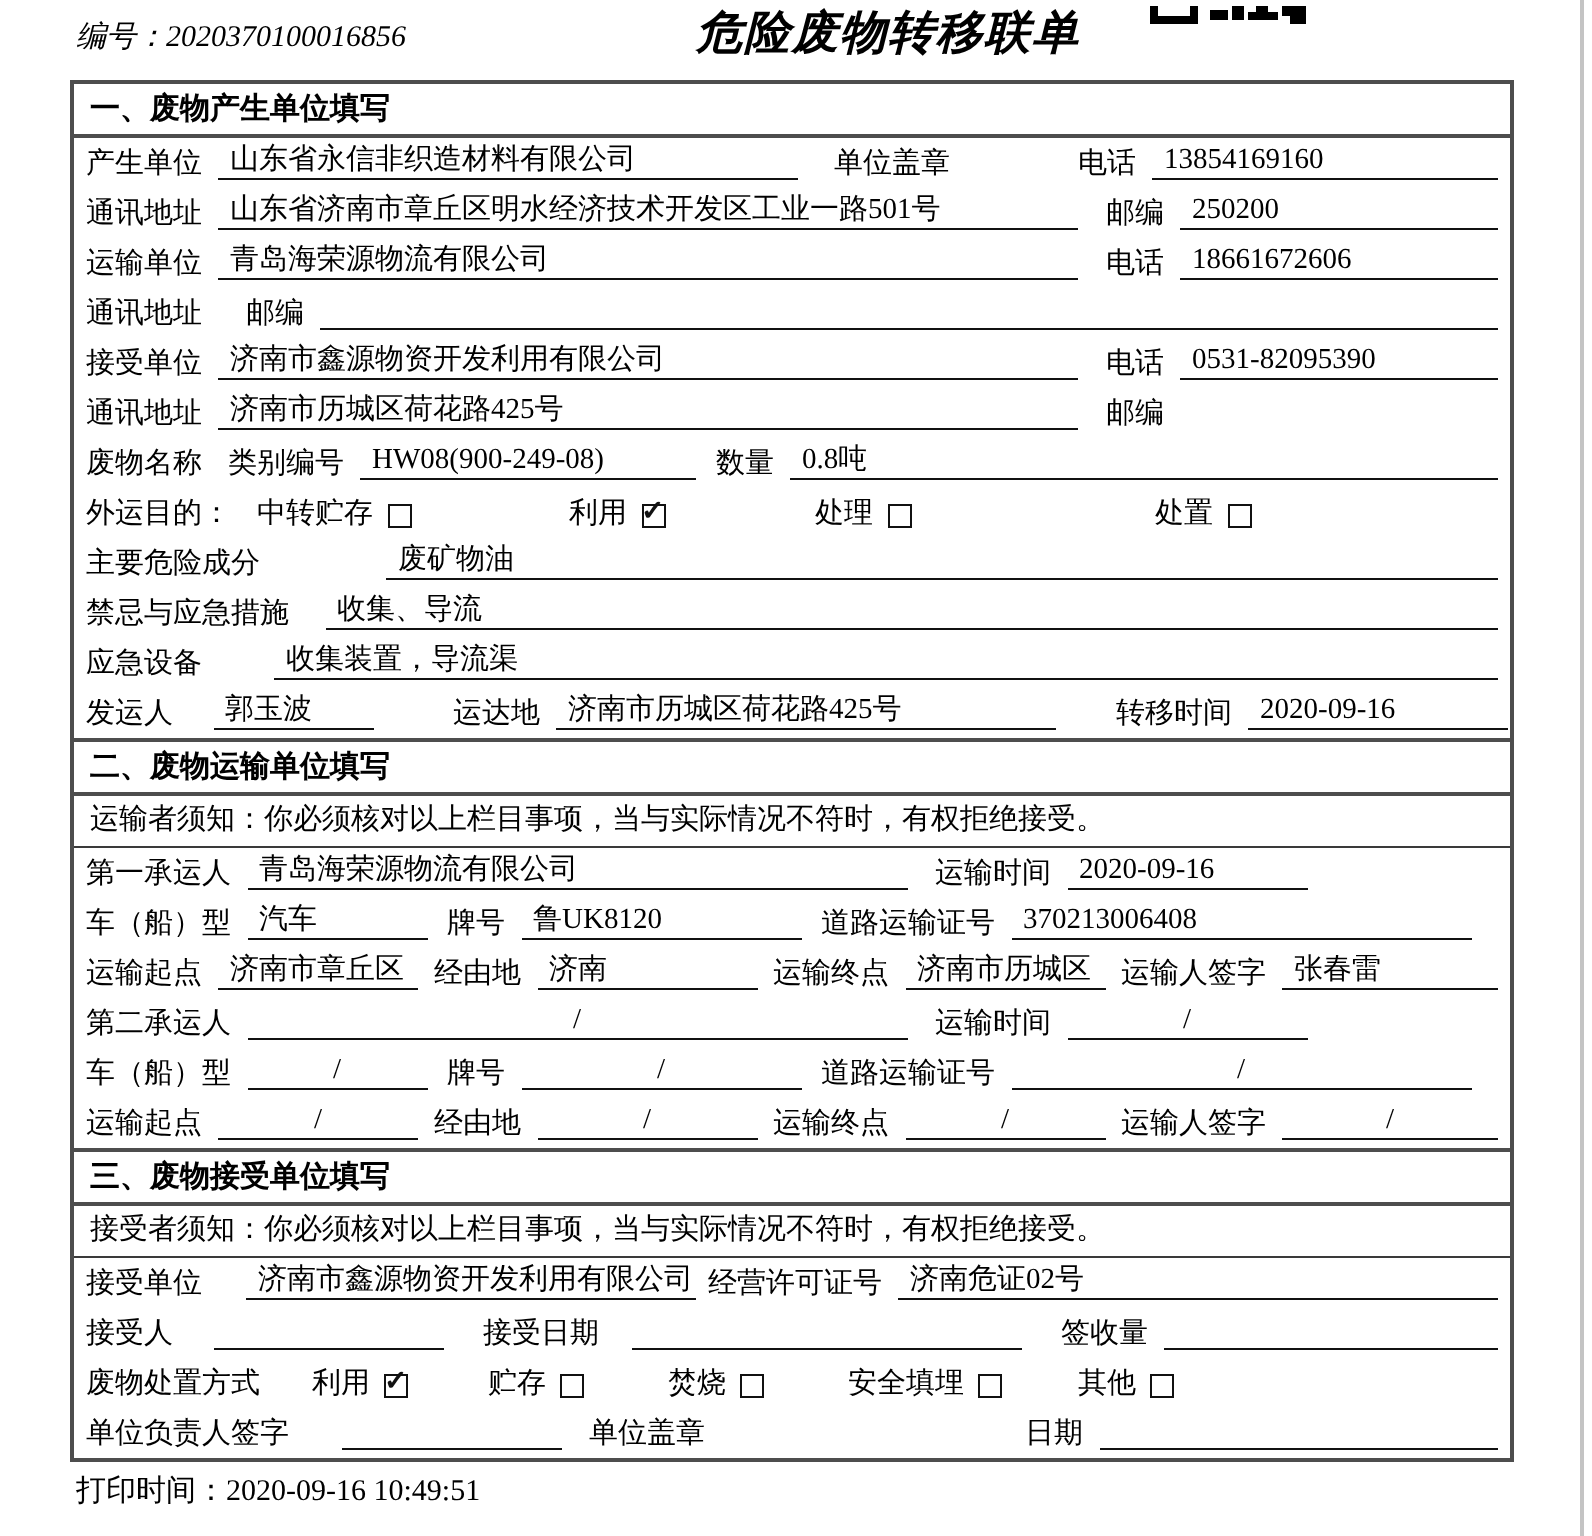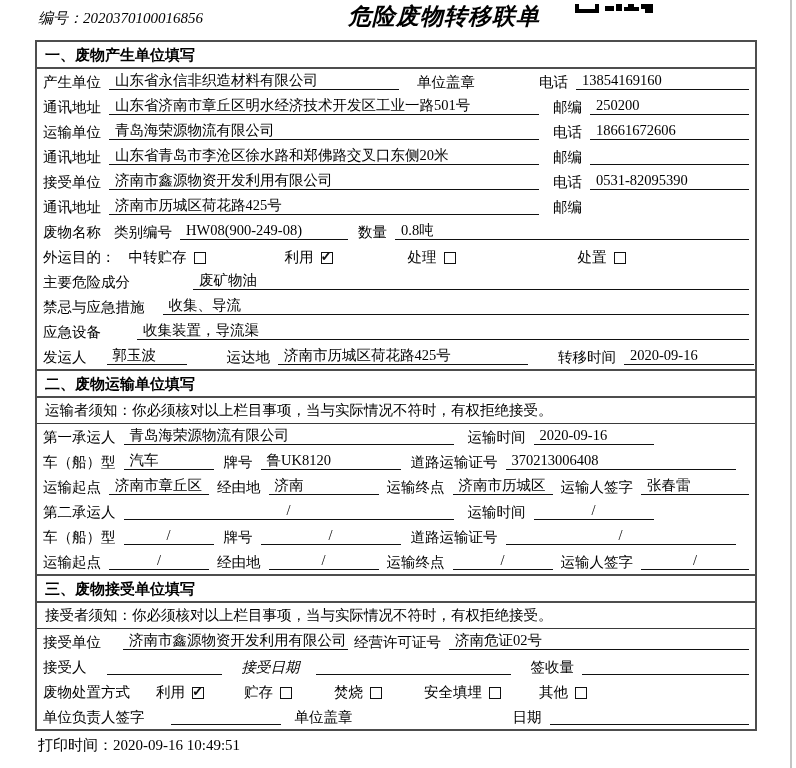--- a/index.html
+++ b/index.html
@@ -125,21 +125,20 @@
           <span class="fld flex">250200</span>
         </div>
         <div class="form-row">
           <span class="lbl">运输单位</span>
           <span class="fld" style="width: 430px;">青岛海荣源物流有限公司</span>
           <span class="lbl" style="margin-left: 14px;">电话</span>
           <span class="fld flex">18661672606</span>
         </div>
         <div class="form-row">
           <span class="lbl">通讯地址</span>
-          <span class="fld" style="width: 430px;">山东省青岛市李沧区徐水路和郑佛路交叉口东侧20米</span>
           <span class="lbl" style="margin-left: 14px;">邮编</span>
           <span class="fld flex"></span>
         </div>
         <div class="form-row">
           <span class="lbl">接受单位</span>
           <span class="fld" style="width: 430px;">济南市鑫源物资开发利用有限公司</span>
           <span class="lbl" style="margin-left: 14px;">电话</span>
           <span class="fld flex">0531-82095390</span>
         </div>
         <div class="form-row">
@@ -251,21 +250,21 @@
         <div class="notice-row">接受者须知：你必须核对以上栏目事项，当与实际情况不符时，有权拒绝接受。</div>
         <div class="form-row">
           <span class="lbl">接受单位</span>
           <span class="fld" style="width: 225px; margin-left: 14px;">济南市鑫源物资开发利用有限公司</span>
           <span class="lbl" style="margin-left: 6px;">经营许可证号</span>
           <span class="fld flex">济南危证02号</span>
         </div>
         <div class="form-row">
           <span class="lbl">接受人</span>
           <span class="fld" style="width: 115px; margin-left: 12px;"></span>
-          <span class="lbl" style="margin-left: 20px; font-style: italic;">接受日期</span>
+          <span class="lbl" style="margin-left: 20px;">接受日期</span>
           <span class="fld" style="width: 195px; margin-left: 8px;"></span>
           <span class="lbl" style="margin-left: 20px;">签收量</span>
           <span class="fld flex"></span>
         </div>
         <div class="form-row">
           <span class="lbl">废物处置方式</span>
           <span class="cb-group" style="margin-left: 18px;">
             <span>利用</span>
             <span class="cbx checked"></span>
           </span>

